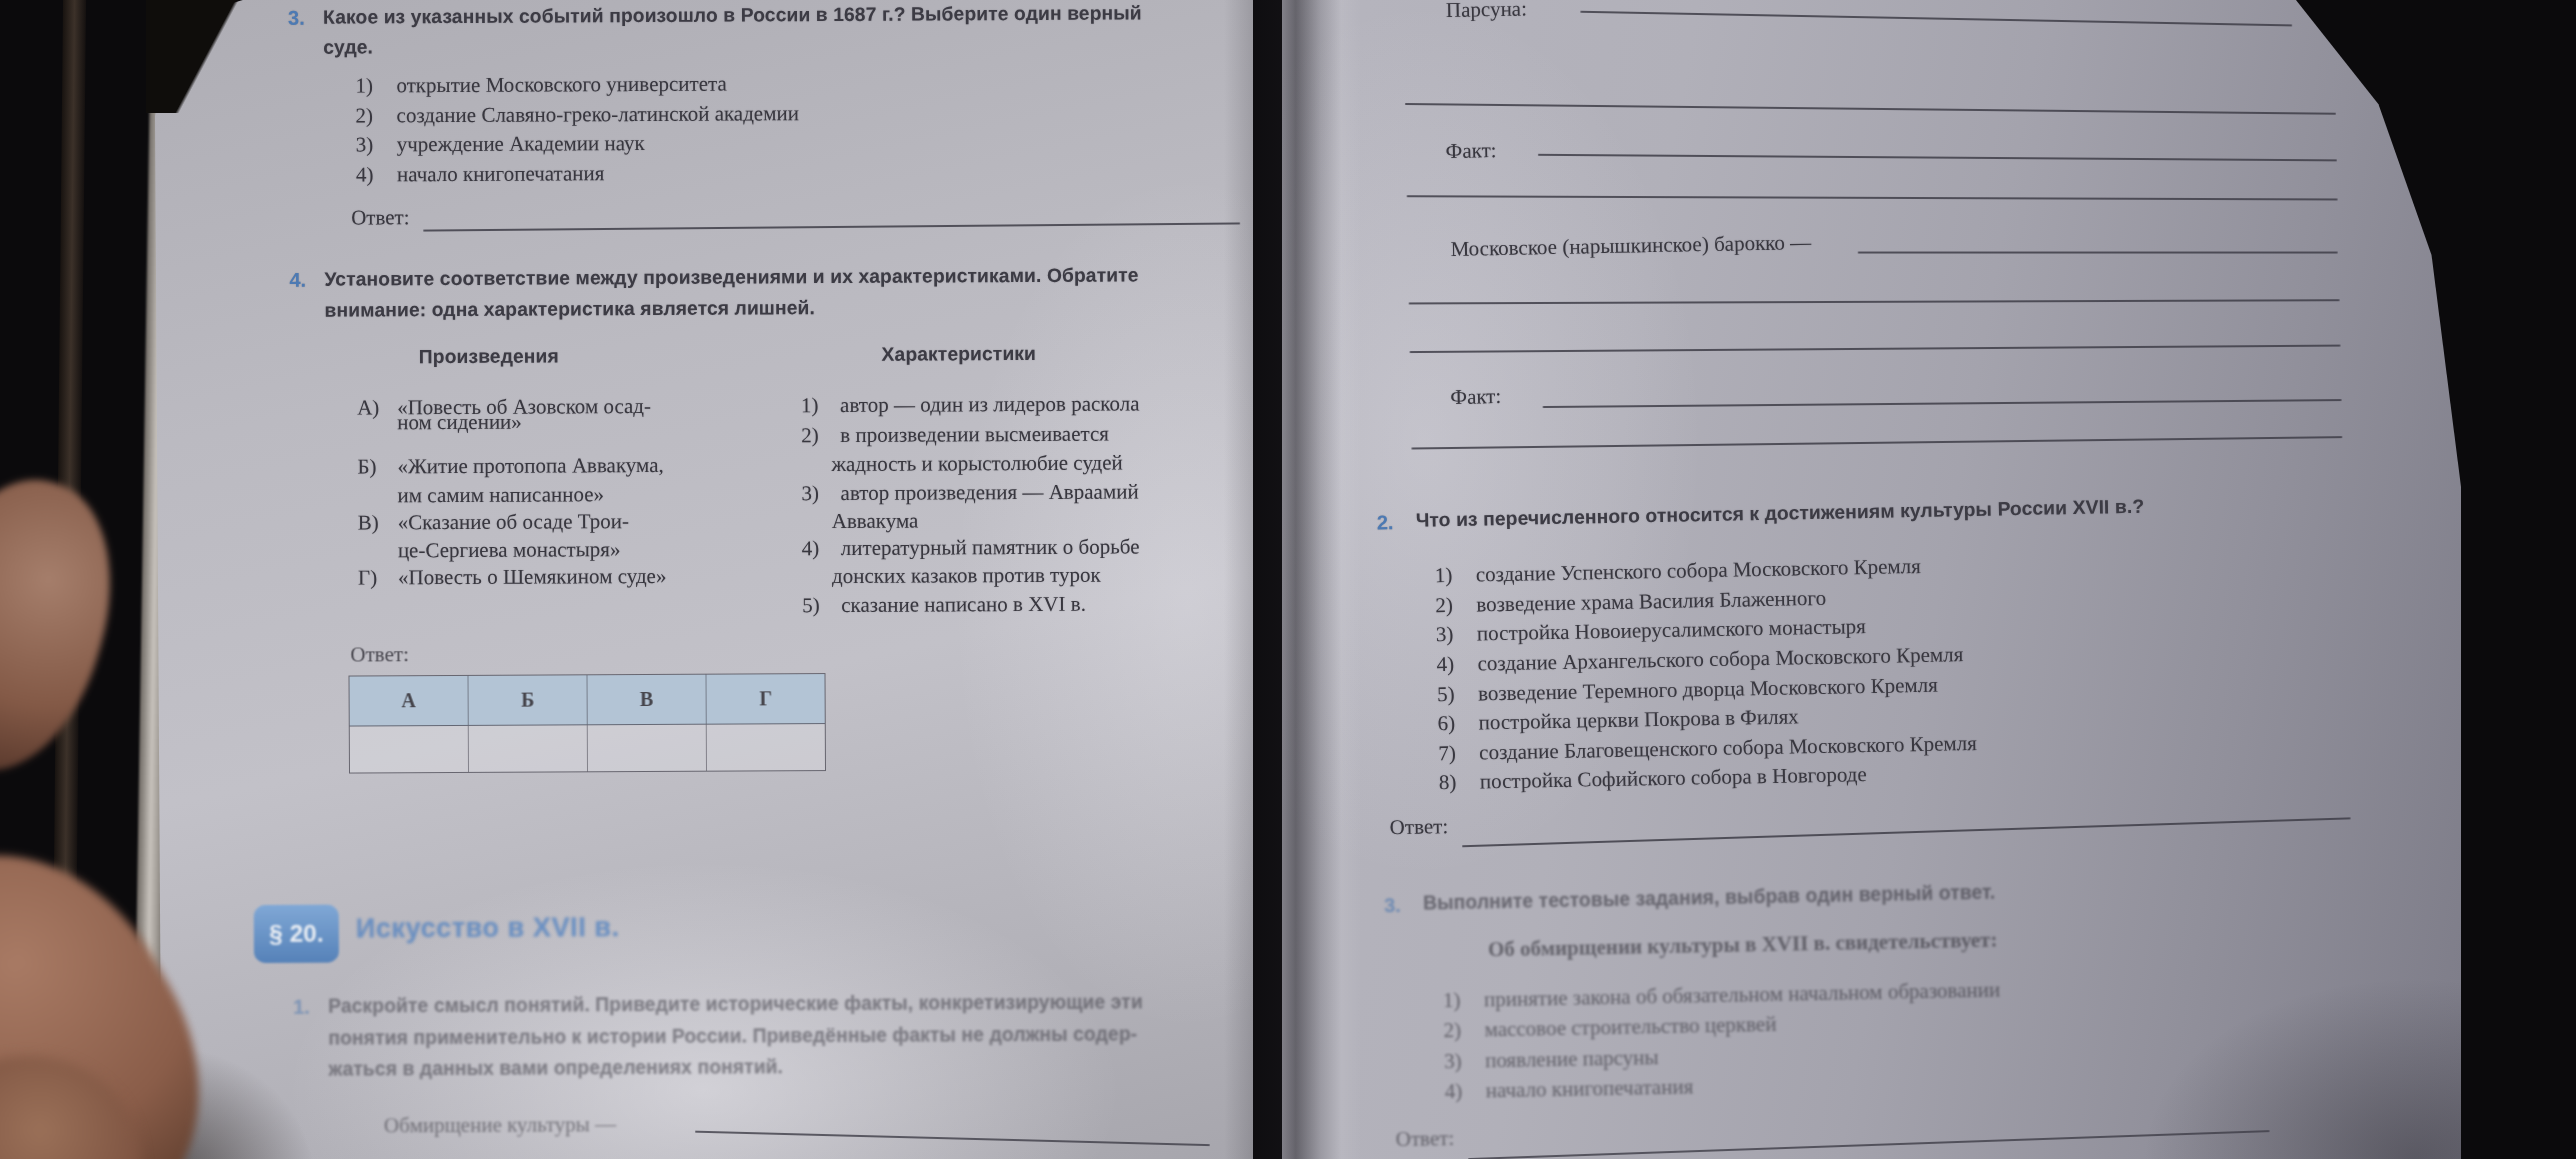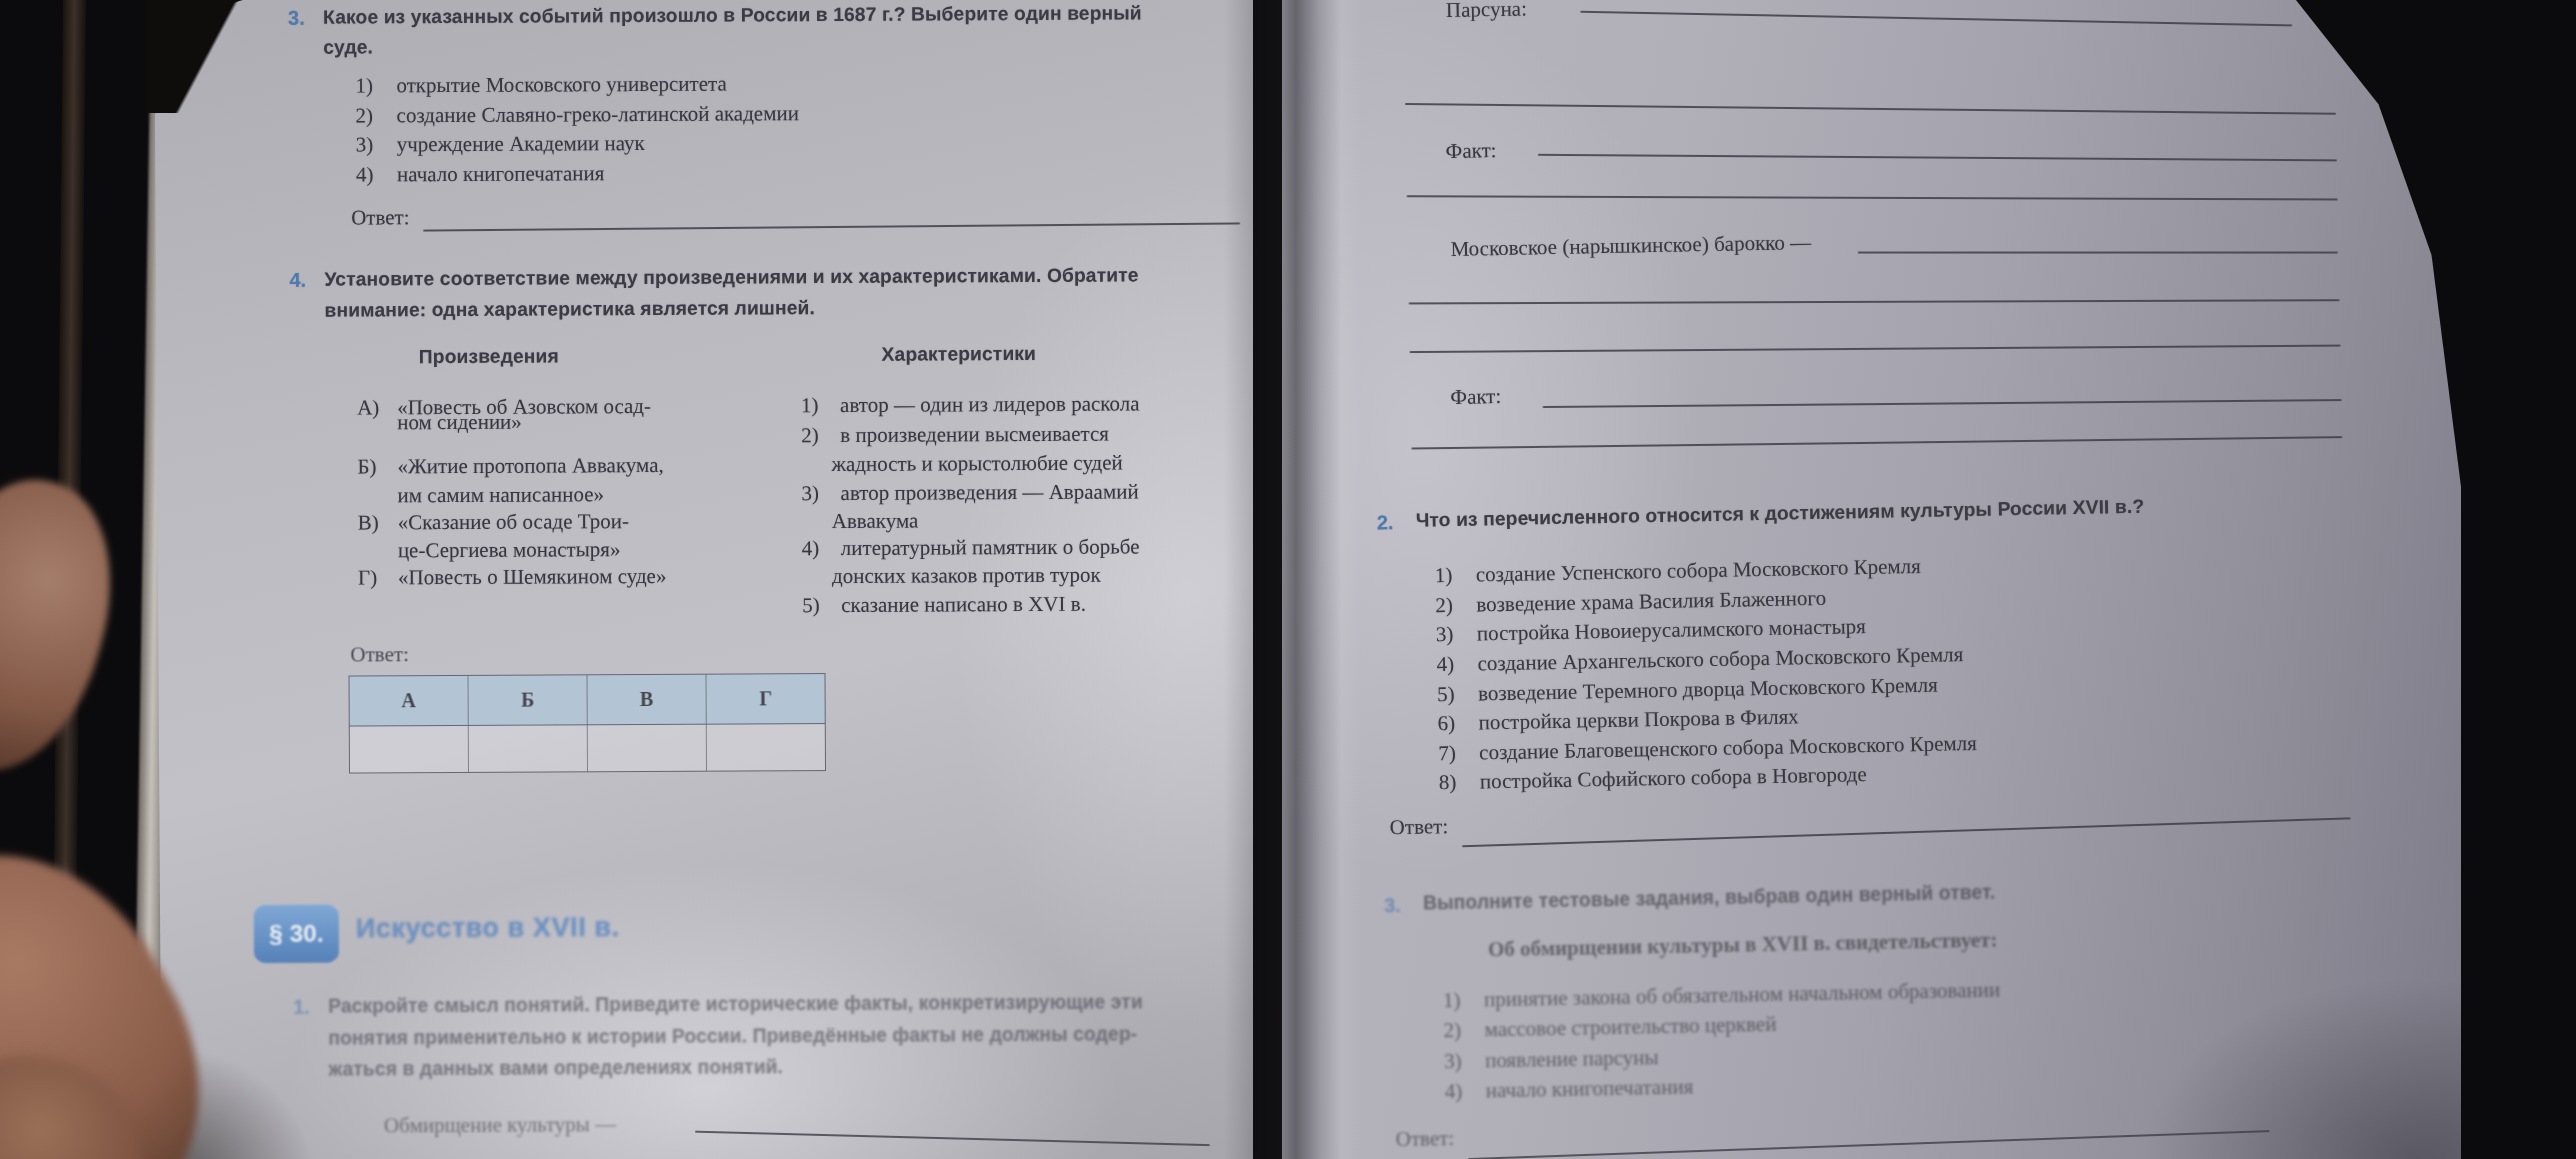--- a/index.html
+++ b/index.html
@@ -145,21 +145,21 @@
       </div>
       <div class="trow body">
         <div class="tcell"></div>
         <div class="tcell"></div>
         <div class="tcell"></div>
         <div class="tcell"></div>
       </div>
     </div>
 
     <div id="badge">
-      <span>§ 30.</span>
+      <span>§ 20.</span>
     </div>
     <span class="t" id="sect-title">Искусство в XVII в.</span>
 
     <span class="t qn washA" style="left:291px;top:994px">1.</span>
     <span class="t sans washA" style="left:326px;top:994px">Раскройте смысл понятий. Приведите исторические факты, конкретизирующие эти</span>
     <span class="t sans washA" style="left:326px;top:1026px">понятия применительно к истории России. Приведённые факты не должны содер-</span>
     <span class="t sans washA" style="left:326px;top:1057px">жаться в данных вами определениях понятий.</span>
 
     <span class="t serif washA" style="left:381px;top:1112px">Обмирщение культуры —</span>
     <div class="ln washC" style="left:692px;top:1139px;width:515px;transform:rotate(1.8deg)"></div>

